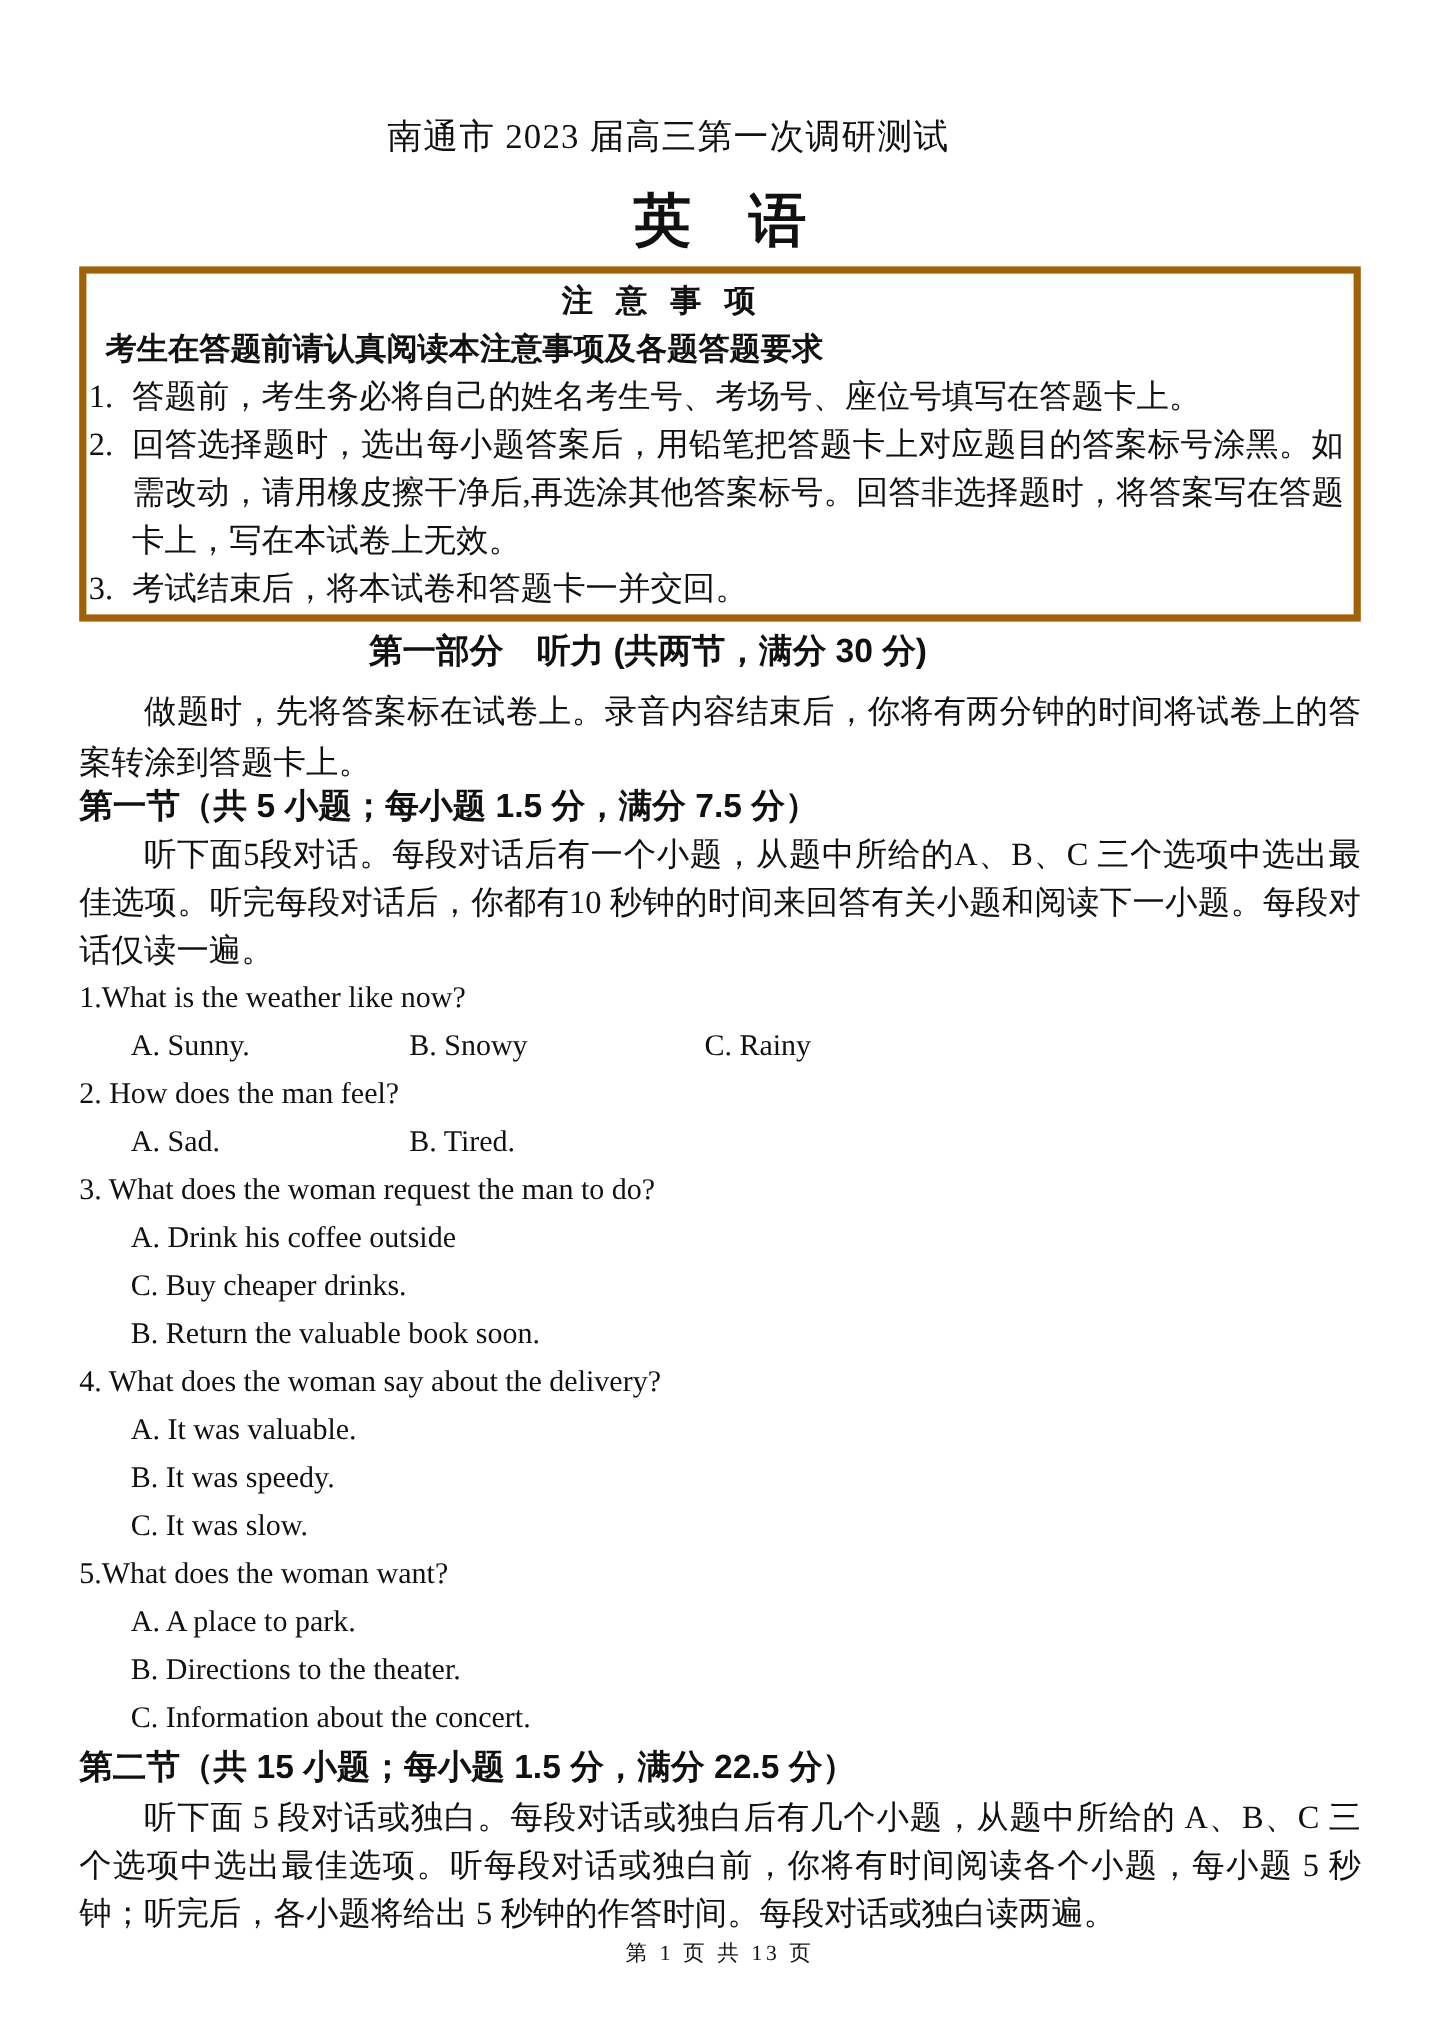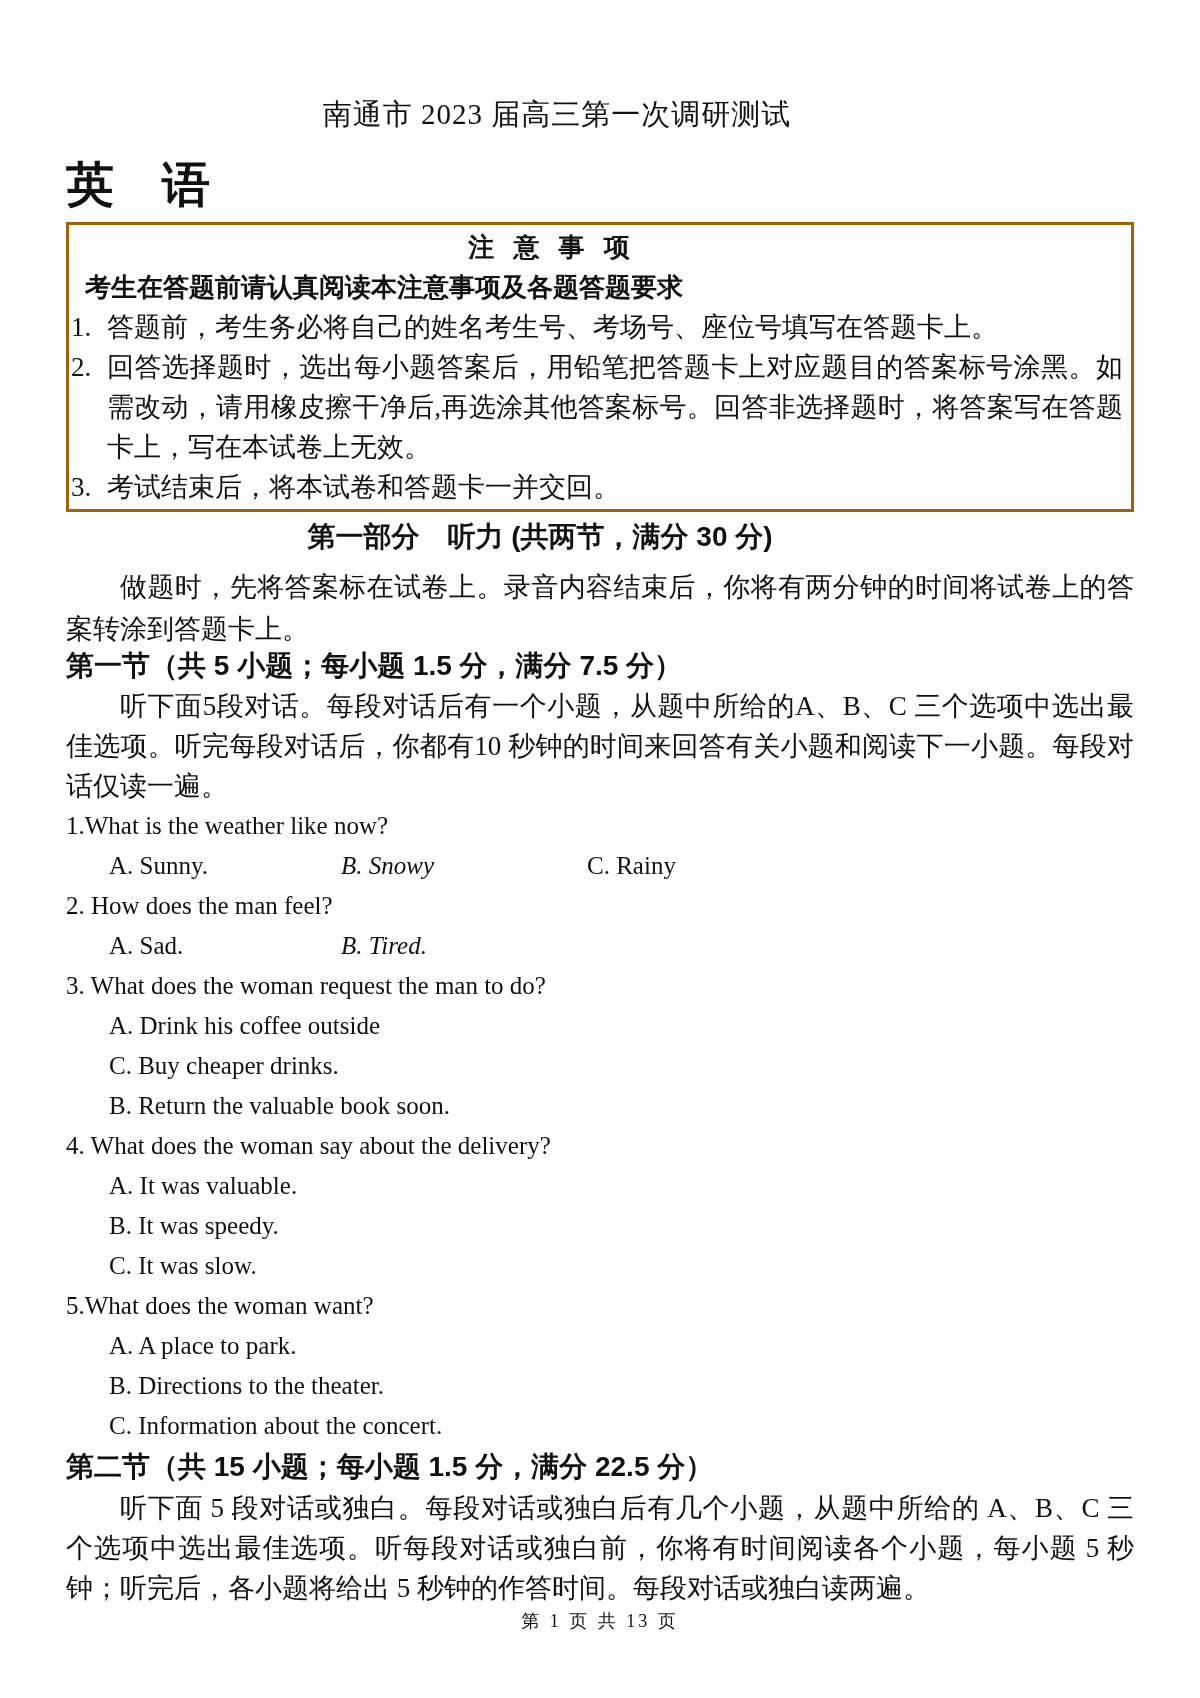--- a/index.html
+++ b/index.html
@@ -18,28 +18,28 @@
   .title{
     margin-top:96px;
     text-align:center;
     font-size:29px;line-height:36px;
     font-weight:500;
     transform:translateX(-43px);
     letter-spacing:1px;
   }
   .subject{
     margin-top:26px;
-    text-align:left;
+    text-align:center;
     font-size:48px;line-height:54px;
     font-weight:600;
     font-family:"Liberation Sans","DejaVu Sans",sans-serif;
   }
   .notice-box{
     margin-top:10px;
-    border:3px solid #a16207;
+    border:6px solid #a16207;
     padding:2px 8px 2px 2px;
     font-size:27px;line-height:40px;
   }
   .notice-heading{
     text-align:center;
     font-family:"Liberation Sans","DejaVu Sans",sans-serif;
     font-weight:700;
     font-size:26px;
     letter-spacing:6px;
     transform:translateX(-45px);
@@ -73,21 +73,21 @@
     font-family:"Liberation Sans","DejaVu Sans",sans-serif;
     font-weight:700;
     font-size:28px;line-height:40px;
     margin-top:-4px;
   }
   .sec-heading.s2{line-height:42px;margin-top:0;}
   .questions{margin:0;}
   .q-text{font-size:25px;line-height:40px;}
   .opt-row{display:flex;padding-left:43px;font-size:25px;line-height:40px;}
   .opt-row .c1{width:232px;}
-  .opt-row .c2{width:246px;font-style:italic;}
+  .opt-row .c2{width:246px;}
   .opt-row .c3{flex:1;}
   .opt-st{padding-left:43px;font-size:25px;line-height:40px;}
   .footer{
     margin-top:2px;
     text-align:center;
     font-size:18px;line-height:22px;
     letter-spacing:3px;
   }
 </style>
 </head>

